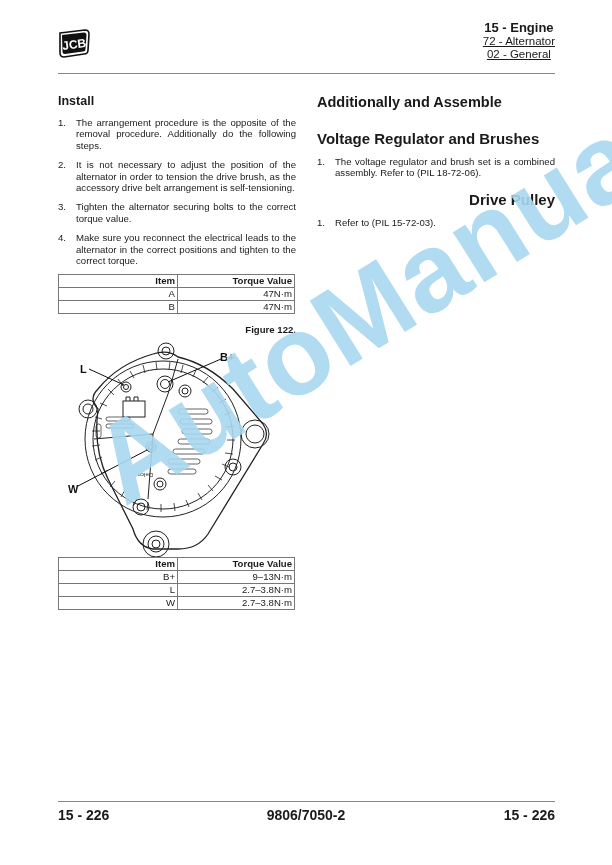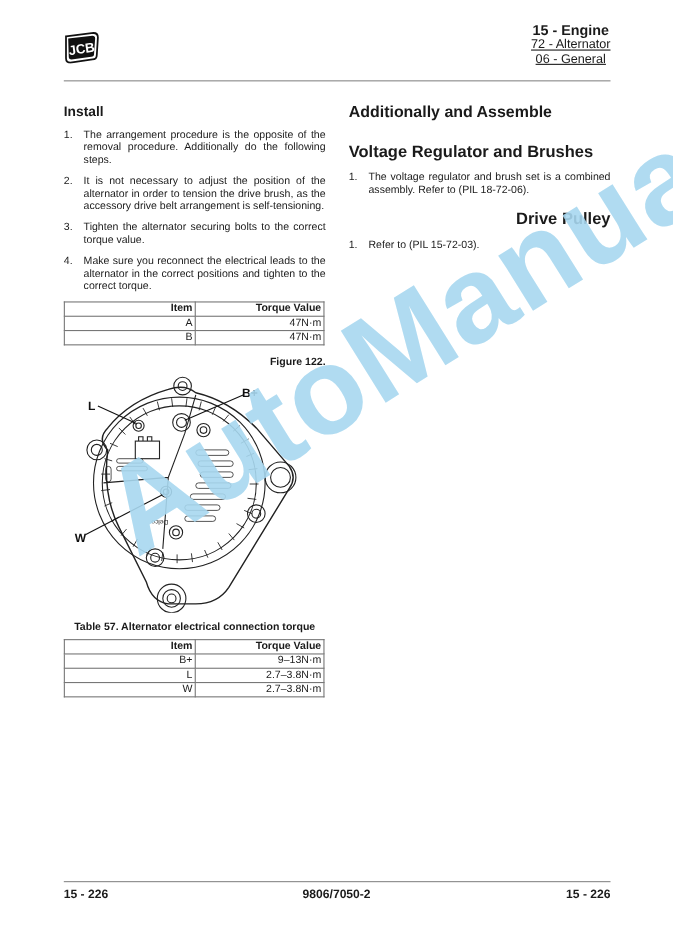--- a/index.html
+++ b/index.html
@@ -32,21 +32,21 @@
   table.data th, table.data td { border: 1px solid #777; padding: 0 2px; height: 12px;
                                  line-height: 12px; text-align: right; }
   table.data th { font-weight: bold; }
   table.data th:first-child, table.data td:first-child { width: 114px; }
 
   .fig-caption { font-size: 9.6px; font-weight: bold; text-align: right; margin: 10px 0 4px 0; }
   .figure { position: relative; width: 237px; height: 218px; }
 
   
   .ftr-rule { position: absolute; left: 58px; width: 497px; top: 801px; height: 1px; background: #888; }
-  .ftr { position: absolute; top: 807px; font-size: 11px; font-weight: bold; }
+  .ftr { position: absolute; top: 807px; font-size: 14px; font-weight: bold; }
   .ftr-left { left: 58px; }
   .ftr-center { left: 0; width: 612px; text-align: center; }
   .ftr-right { right: 57px; }
 
   
   .watermark { position: absolute; left: 70px; top: 420px; font-size: 112px; font-weight: bold;
                color: #a8d8f0; opacity: 0.9; transform: rotate(-32deg); transform-origin: left top;
                white-space: nowrap; pointer-events: none; letter-spacing: 1px; }
 </style>
 </head>
@@ -55,21 +55,21 @@
 <div class="page">
 
   <svg class="logo" viewBox="0 0 34 30">
     <path d="M3 5 L28 2 Q32 2 32 6 L31 22 Q31 26 27 26 L7 29 Q3 29 3 25 Z" fill="#fff" stroke="#111" stroke-width="1.6"></path>
     <path d="M5 7 L27 4.5 Q29.5 4.5 29.5 7 L28.5 21 Q28.5 23.5 26 23.5 L8 26 Q5.5 26 5.5 23.5 Z" fill="#111"></path>
     <text x="17" y="20.5" font-family="Liberation Sans, sans-serif" font-size="12" font-weight="bold" fill="#fff" text-anchor="middle" transform="rotate(-8 17 15)">JCB</text>
   </svg>
   <div class="hdr-right">
     <div class="hdr-chapter">15 - Engine</div>
     <div class="hdr-sub">72 - Alternator</div>
-    <div class="hdr-sub">06 - General</div>
+    <div class="hdr-sub">02 - General</div>
   </div>
   <div class="hdr-rule"></div>
 
   <div class="col-left">
     <h2 class="sec">Install</h2>
     <ol class="steps">
       <li><span class="num">1.</span><span>The arrangement procedure is the opposite of the removal procedure. Additionally do the following steps.</span></li>
       <li><span class="num">2.</span><span>It is not necessary to adjust the position of the alternator in order to tension the drive brush, as the accessory drive belt arrangement is self-tensioning.</span></li>
       <li><span class="num">3.</span><span>Tighten the alternator securing bolts to the correct torque value.</span></li>
       <li><span class="num">4.</span><span>Make sure you reconnect the electrical leads to the alternator in the correct positions and tighten to the correct torque.</span></li>
@@ -158,21 +158,20 @@
           <line x1="31" y1="30" x2="66" y2="46"></line>
           <line x1="163" y1="20" x2="110" y2="43"></line>
           <line x1="20" y1="147" x2="91" y2="110"></line>
         </g>
         <text x="22" y="34" font-size="11" font-weight="bold" font-family="Liberation Sans, sans-serif" fill="#111">L</text>
         <text x="162" y="22" font-size="11" font-weight="bold" font-family="Liberation Sans, sans-serif" fill="#111">B+</text>
         <text x="10" y="154" font-size="11" font-weight="bold" font-family="Liberation Sans, sans-serif" fill="#111">W</text>
       </svg>
     </div>
 
-    <div class="tbl-caption" style="margin-top:8px;">Table 57. Alternator electrical connection torque</div>
     <table class="data">
       <tbody>
           <tr>
         <th>Item</th>
         <th>Torque Value</th>
       </tr>
       <tr>
         <td>B+</td>
         <td>9–13N·m</td>
       </tr>

